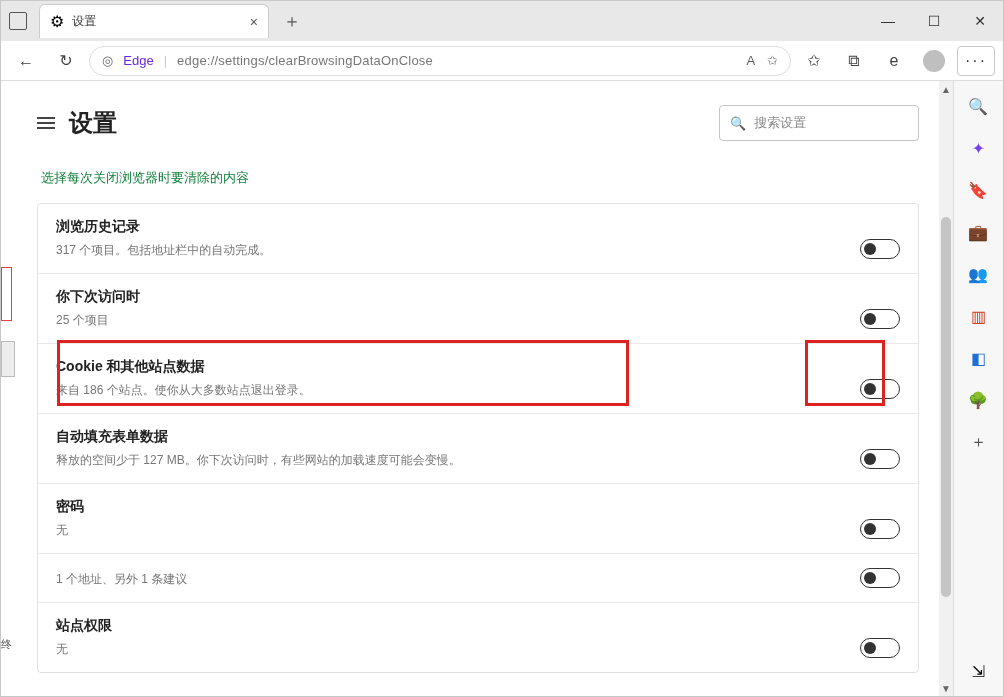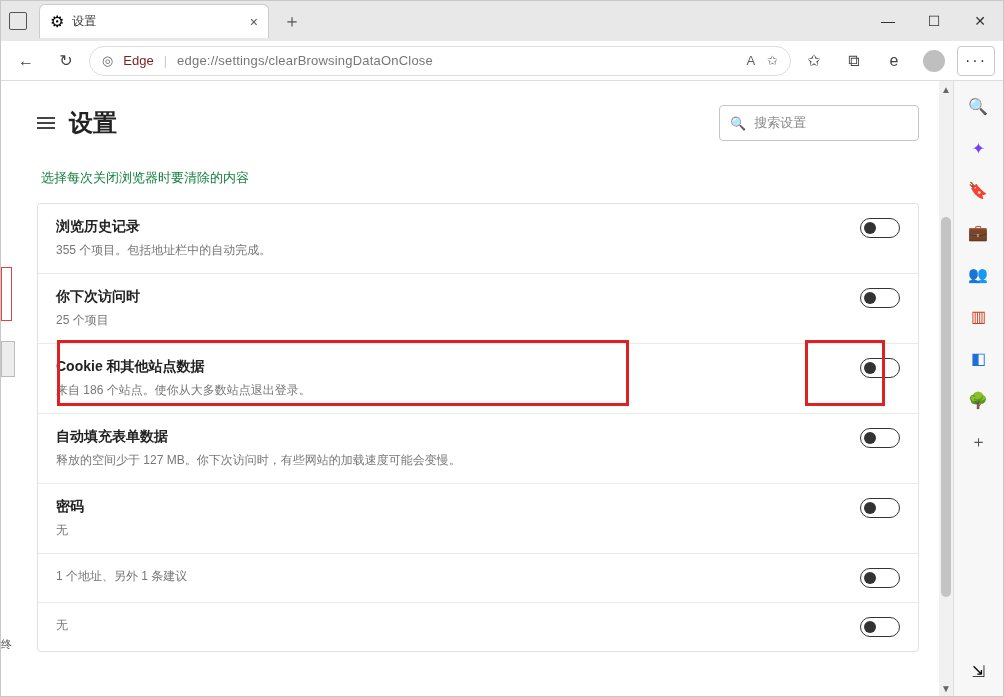--- a/index.html
+++ b/index.html
@@ -11,40 +11,40 @@
     .tab { height:34px; margin-left:4px; background:#fff; border-radius:6px 6px 0 0; display:flex; align-items:center; padding:0 10px; gap:8px; width:230px; border:1px solid #ccc; border-bottom:none;}
     .tab-title { font-size:12px; color:#333; flex:1; white-space:nowrap; overflow:hidden;}
     .tab-close { font-size:14px; color:#555; }
     .newtab { width:30px; text-align:center; font-size:18px; color:#555; }
     .wincontrols { margin-left:auto; display:flex; }
     .wincontrols div { width:46px; height:40px; display:flex; align-items:center; justify-content:center; font-size:14px; color:#333;}
     
     .toolbar { height:40px; background:#fff; border-bottom:1px solid #ddd; display:flex; align-items:center; padding:0 8px; gap:6px;}
     .nav-btn { width:34px; height:34px; display:flex; align-items:center; justify-content:center; color:#444; border-radius:4px;}
     .addr { flex:1; height:30px; border:1px solid #ddd; border-radius:15px; display:flex; align-items:center; padding:0 12px; gap:10px; font-size:13px; color:#666;}
-    .addr .edgeword { color:#7f1d1d; }
+    .addr .edgeword { color:#6d28d9; }
     .addr .sep { color:#ccc; }
     .addr .path { color:#777; letter-spacing:.2px;}
     .addr-actions { margin-left:auto; display:flex; gap:12px; color:#666; }
     .more { width:38px; height:30px; border:1px solid #c8c8c8; border-radius:4px; display:flex; align-items:center; justify-content:center; font-size:16px; color:#333; letter-spacing:2px;}
     
     .row { display:flex; height:calc(100% - 80px);}
     .leftedge { width:18px; background:#fff; position:relative;}
     .leftedge::before{content:"";position:absolute;left:0;top:186px;width:9px;height:52px;background:#fff;border:1px solid #d44;}
     .leftedge::after{content:"";position:absolute;left:0;top:260px;width:12px;height:34px;background:#ededed;border:1px solid #bbb;}
     .leftpartial{position:absolute;left:0;top:556px;width:16px;height:70px;font-size:11px;color:#555;overflow:hidden;}
     .main { flex:1; background:#fff; display:flex; flex-direction:column; position:relative;}
     .main-inner{ padding:24px 20px 0 18px; overflow-y:auto; height:100%;}
     .header { display:flex; align-items:center; gap:14px; margin-bottom:28px;}
     .hamb div{width:18px;height:2px;background:#444;margin:3px 0;}
     .h1 { font-size:24px; font-weight:600; color:#222;}
     .search { margin-left:auto; width:200px; height:36px; border:1px solid #c5c5c5; border-radius:4px; display:flex; align-items:center; padding:0 10px; gap:8px; color:#888; font-size:13px;}
     .subhead { font-size:13px; color:#15803d; margin:0 0 16px 4px;}
     .card { border:1px solid #e1e1e1; border-radius:4px; }
-    .item { padding:14px 18px; border-bottom:1px solid #e9e9e9; display:flex; align-items:flex-start; gap:0;}
+    .item { padding:14px 18px; border-bottom:1px solid #e9e9e9; display:flex; align-items:flex-end; gap:0;}
     .item:last-child{border-bottom:none;}
     .item-text { flex:1; }
     .item-title { font-size:14px; font-weight:600; color:#222; margin-bottom:6px;}
     .item-desc { font-size:12px; color:#777; }
     .toggle { width:40px; height:20px; border:1px solid #333; border-radius:20px; position:relative; background:#fff;}
     .toggle::after{content:"";position:absolute;left:3px;top:3px;width:12px;height:12px;border-radius:50%;background:#333;}
     .hl-txt{ border:3px solid #d22; position:absolute; pointer-events:none;}
     .sidebar { width:50px; background:#f7f7f7; border-left:1px solid #ddd; display:flex; flex-direction:column; align-items:center; padding-top:14px; gap:20px;}
     .side-ic{ width:22px; height:22px; display:flex; align-items:center; justify-content:center;}
     .scroll-gutter{width:14px;background:#f1f1f1;display:flex;flex-direction:column;}
@@ -112,21 +112,21 @@
           <span>搜索设置</span>
         </div>
       </div>
 
       <div class="subhead">选择每次关闭浏览器时要清除的内容</div>
 
       <div class="card" id="card">
           <div class="item">
             <div class="item-text">
               <div class="item-title">浏览历史记录</div>
-              <div class="item-desc">355 个项目。包括地址栏中的自动完成。</div>
+              <div class="item-desc">317 个项目。包括地址栏中的自动完成。</div>
             </div>
             <div class="toggle"></div>
           </div>
           <div class="item">
             <div class="item-text">
               <div class="item-title">你下次访问时</div>
               <div class="item-desc">25 个项目</div>
             </div>
             <div class="toggle"></div>
           </div>
@@ -152,20 +152,21 @@
             <div class="toggle"></div>
           </div>
           <div class="item">
             <div class="item-text">
               <div class="item-desc">1 个地址、另外 1 条建议</div>
             </div>
             <div class="toggle"></div>
           </div>
           <div class="item">
             <div class="item-text">
+              <div class="item-title">站点权限</div>
               <div class="item-desc">无</div>
             </div>
             <div class="toggle"></div>
           </div>
         </div>
     </div>
 
     <div class="hl-txt" style="left:38px;top:259px;width:572px;height:66px"></div>
     <div class="hl-txt" style="left:786px;top:259px;width:80px;height:66px"></div>
   </div>

